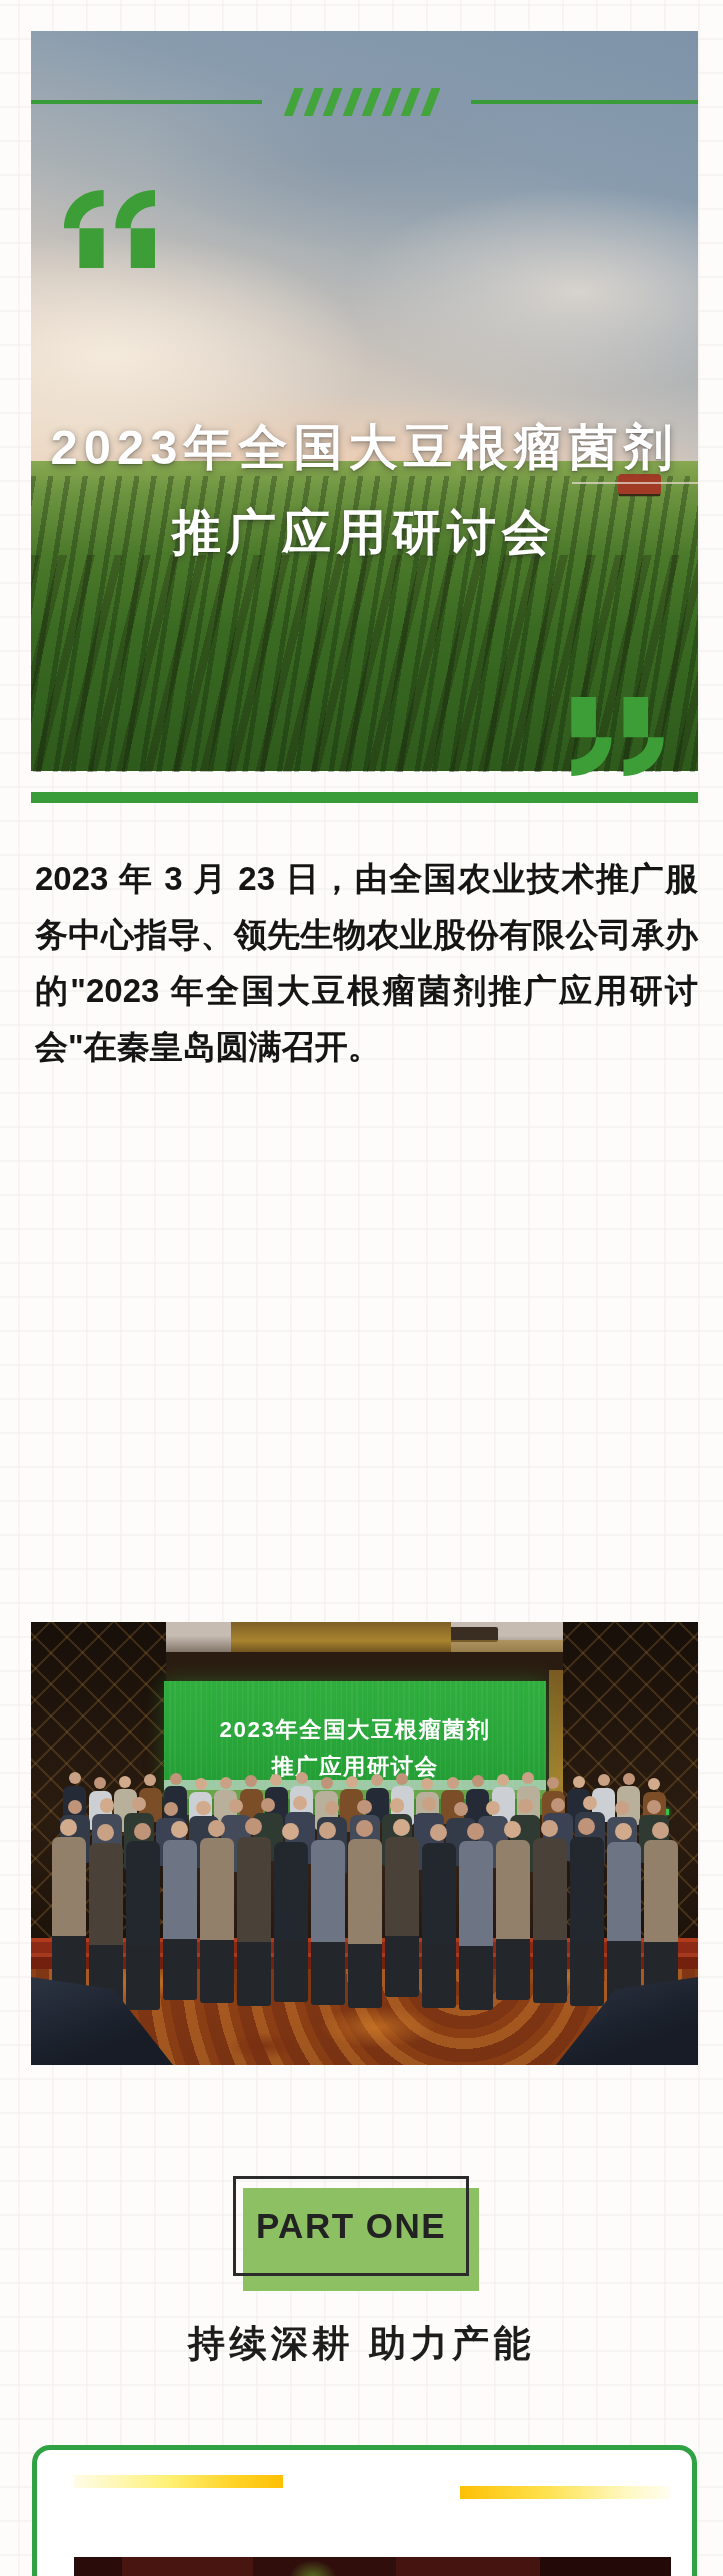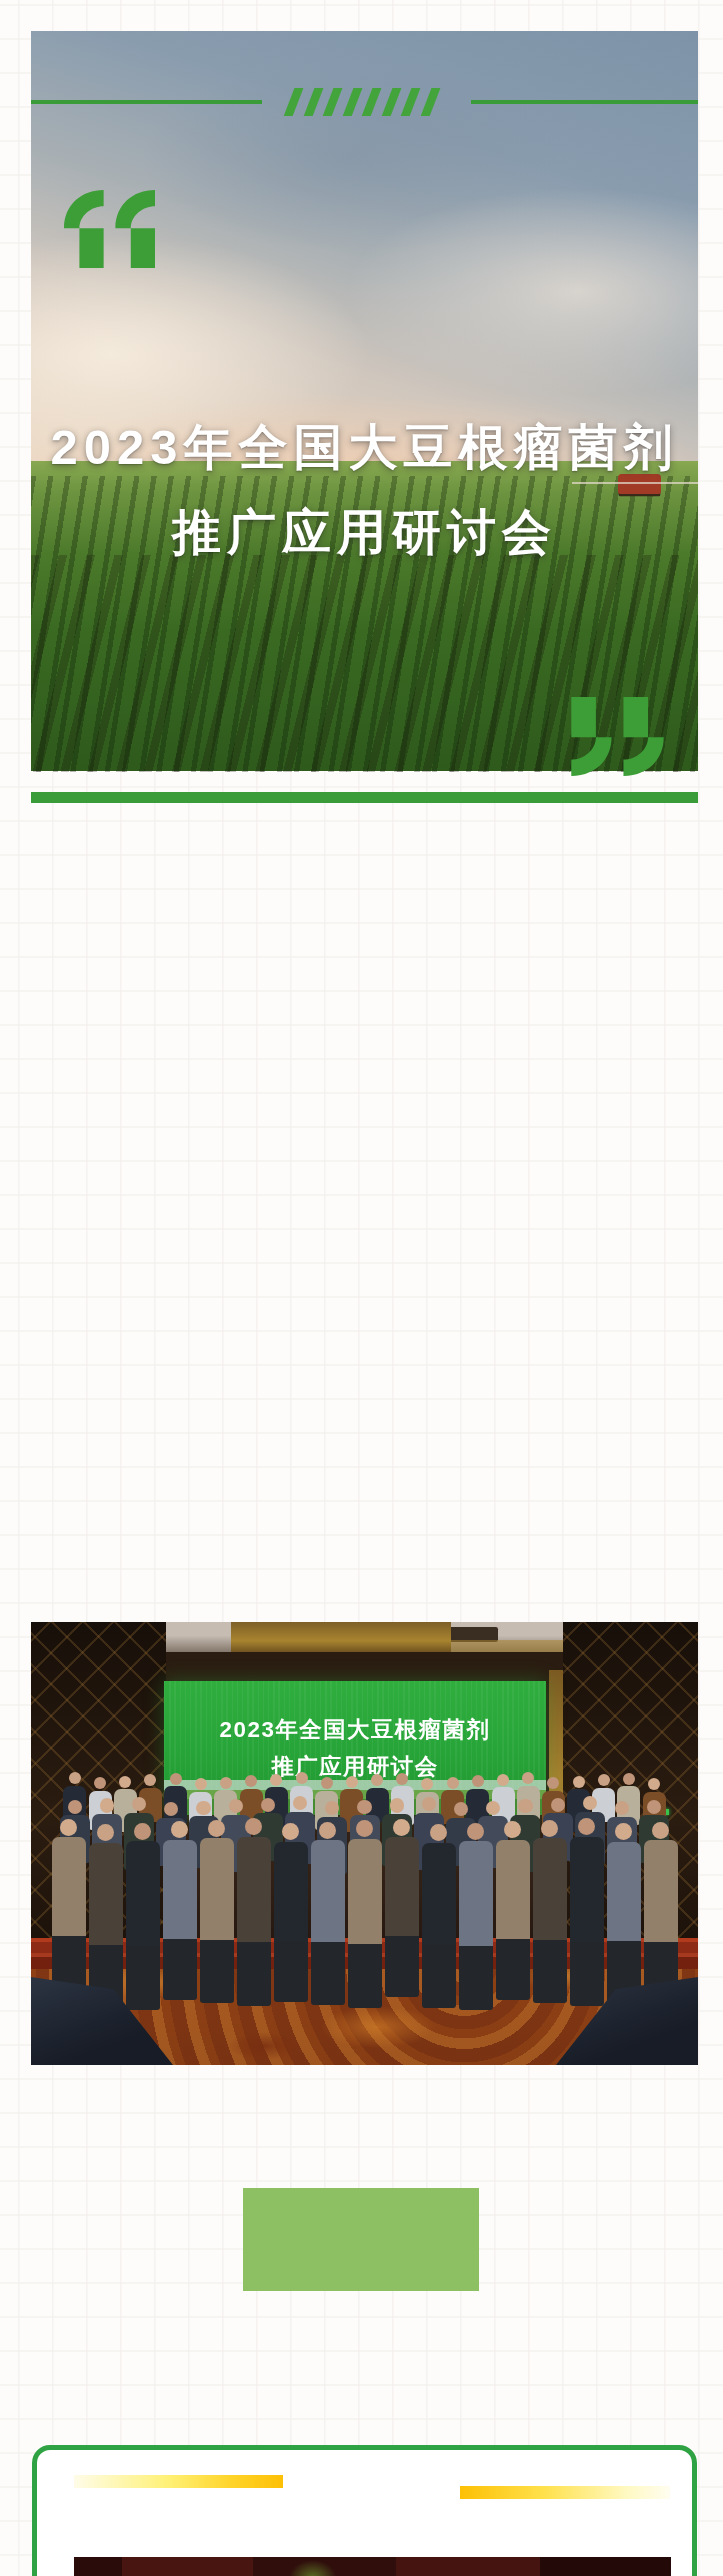--- a/index.html
+++ b/index.html
@@ -142,20 +142,21 @@
     <svg class="q q-open" viewBox="0 0 124 106">
       <path fill="#3d9e38" d="M0 52 C0 20 24 0 54 0 L54 22 C37 22 21 35 21 52 Z M21 52 H54 V106 H21 Z M70 52 C70 20 94 0 124 0 L124 22 C107 22 91 35 91 52 Z M91 52 H124 V106 H91 Z"></path>
     </svg>
     <svg class="q q-close" viewBox="0 0 124 106">
       <path fill="#3d9e38" d="M0 52 C0 20 24 0 54 0 L54 22 C37 22 21 35 21 52 Z M21 52 H54 V106 H21 Z M70 52 C70 20 94 0 124 0 L124 22 C107 22 91 35 91 52 Z M91 52 H124 V106 H91 Z"></path>
     </svg>
   </section>
 
   <div class="bar"></div>
 
+  <p class="para p1">2023 年 3 月 23 日，由全国农业技术推广服务中心指导、领先生物农业股份有限公司承办的"2023 年全国大豆根瘤菌剂推广应用研讨会"在秦皇岛圆满召开。</p>
 
   <section class="gphoto">
     <div class="ceil-top"></div>
     <div class="ceil-slot"></div>
     <div class="gold-band"></div>
     <div class="backwall"></div>
     <div class="pillar pil-l"></div>
     <div class="pillar pil-r"></div>
     <div class="gold-col"></div>
     <div class="screen">
@@ -412,21 +413,25 @@
             <i style="height: 17px; width: 17px; background: rgb(201, 161, 132);"></i>
             <b style="height: 165px; background: linear-gradient(rgb(147, 128, 106) 0px, rgb(147, 128, 106) 62%, rgb(35, 38, 43) 62%);"></b>
           </div>
         </div>
       </div>
     <div class="gtable tbl-l"></div>
     <div class="gtable tbl-r"></div>
   </section>
 
   <div class="badge-green"></div>
-
+  <div class="badge-frame">
+    <span>PART ONE</span>
+  </div>
+
+  <h2 class="sec-title">持续深耕 助力产能</h2>
 
   <section class="card">
     <div class="ybar y1"></div>
     <div class="ybar y2"></div>
     <div class="card-photo"></div>
   </section>
 
 </div>
 
 

